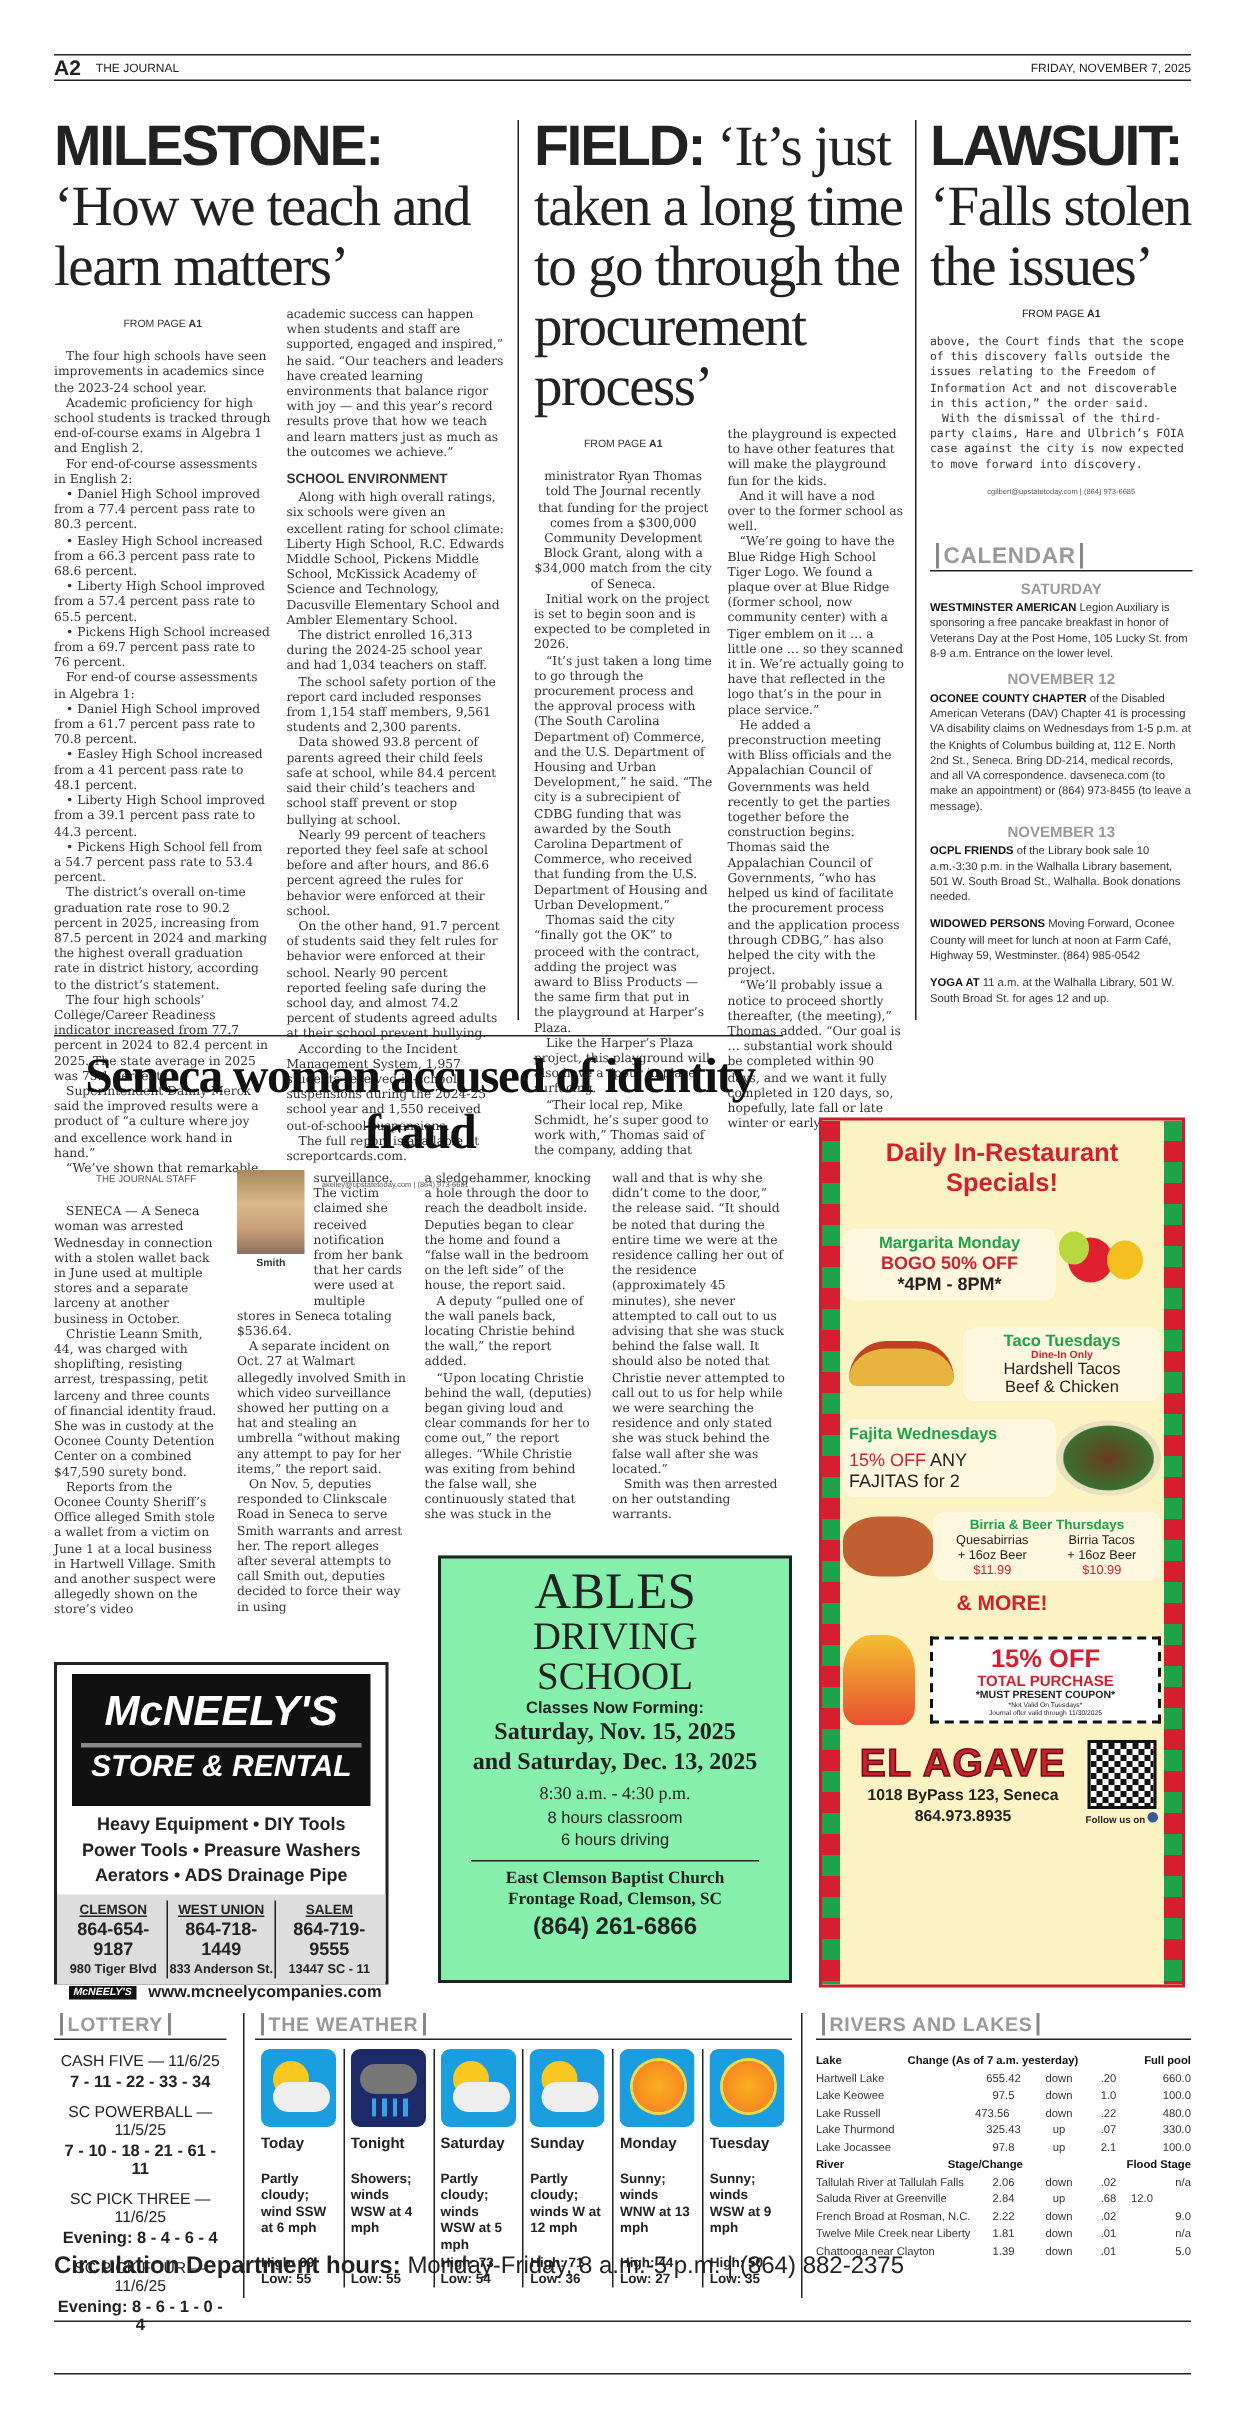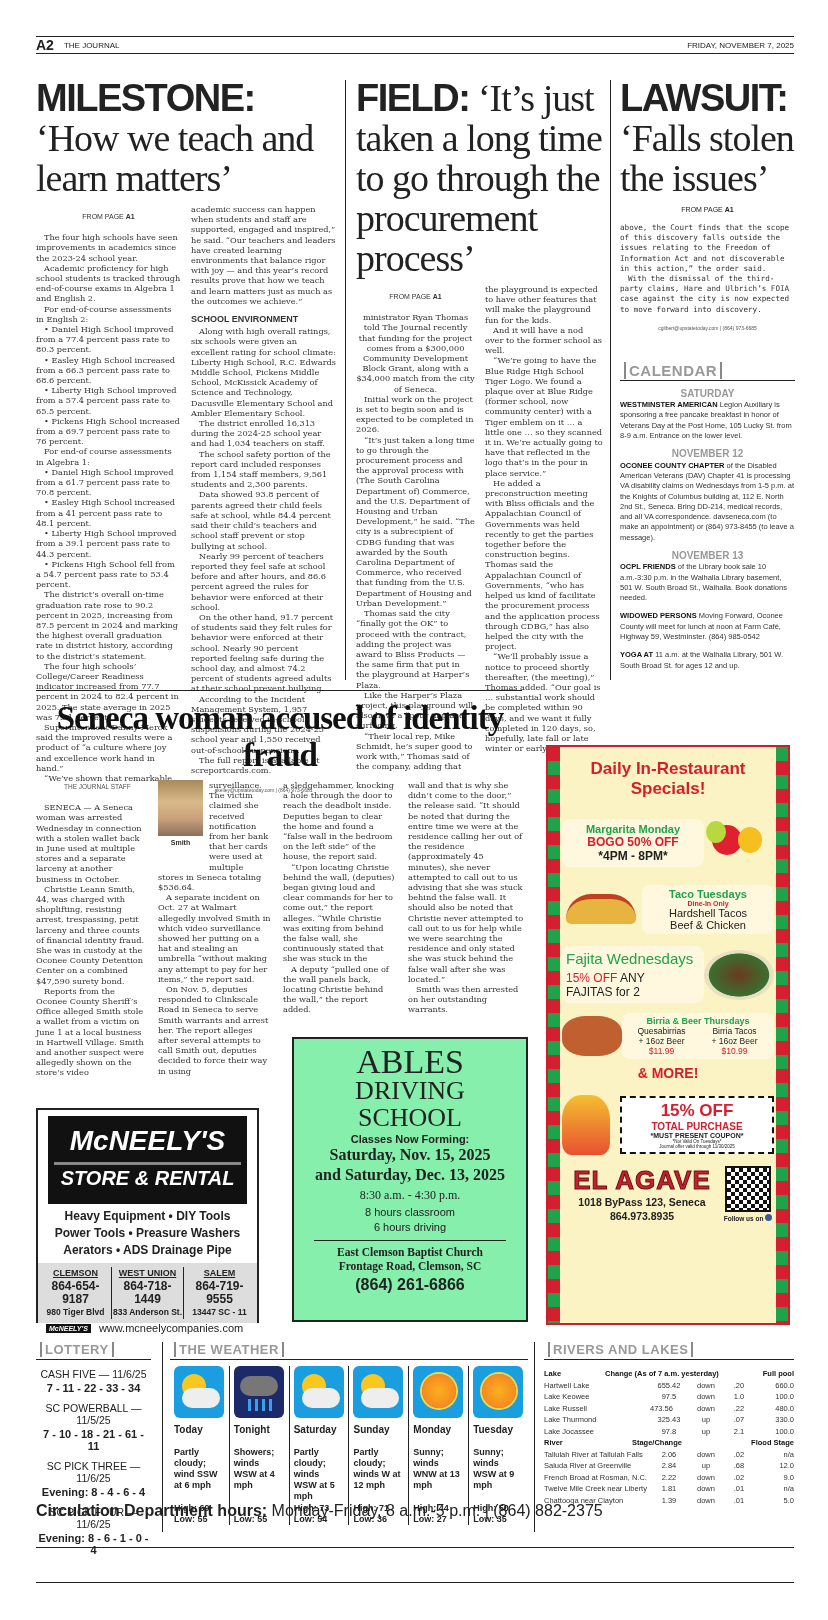--- a/index.html
+++ b/index.html
@@ -157,22 +157,22 @@
           <div style="font-family:'Liberation Sans',sans-serif;font-weight:bold;font-size:7px;text-align:center;margin-top:2px">Smith</div>
         </div>
         <p style="flex:1;text-indent:0">surveillance. The victim claimed she received notification from her bank that her cards were used at multiple</p>
       </div>
     <p style="text-indent: 0px;">stores in Seneca totaling $536.64.</p>
         <p>A separate incident on Oct. 27 at Walmart allegedly involved Smith in which video surveillance showed her putting on a hat and stealing an umbrella “without making any attempt to pay for her items,” the report said.</p>
         <p>On Nov. 5, deputies responded to Clinkscale Road in Seneca to serve Smith warrants and arrest her. The report alleges after several attempts to call Smith out, deputies decided to force their way in using</p>
       </div>
     <div style="width:115px" class="body" id="fr-c3">
         <p style="text-indent: 0px;">a sledgehammer, knocking a hole through the door to reach the deadbolt inside. Deputies began to clear the home and found a “false wall in the bedroom on the left side” of the house, the report said.</p>
+        <p>A deputy “pulled one of the wall panels back, locating Christie behind the wall,” the report added.</p>
         <p>“Upon locating Christie behind the wall, (deputies) began giving loud and clear commands for her to come out,” the report alleges. “While Christie was exiting from behind the false wall, she continuously stated that she was stuck in the</p>
-        <p>A deputy “pulled one of the wall panels back, locating Christie behind the wall,” the report added.</p>
       </div>
     <div style="width:116px" class="body" id="fr-c4">
         <p style="text-indent: 0px;">wall and that is why she didn’t come to the door,” the release said. “It should be noted that during the entire time we were at the residence calling her out of the residence (approximately 45 minutes), she never attempted to call out to us advising that she was stuck behind the false wall. It should also be noted that Christie never attempted to call out to us for help while we were searching the residence and only stated she was stuck behind the false wall after she was located.”</p>
         <p>Smith was then arrested on her outstanding warrants.</p>
       </div>
   </div>
 </div>
 
 <div class="abs ad1" style="left:36px;top:1108px;width:223px;height:215px;font-family:'Liberation Sans',sans-serif">
   <div style="margin:6px 10px 0;background:#111;color:#fff;height:88px;padding:6px;text-align:center">
@@ -198,21 +198,21 @@
           <div style="font-weight:bold;font-size:8.5px">833 Anderson St.</div>
         </div>
         <div style="flex: 1 1 0%; line-height: 13px; border-left: 1px solid rgb(34, 34, 34);">
           <div style="font-weight:bold;font-size:9px;text-decoration:underline">SALEM</div>
           <div style="font-weight:900;font-size:12px">864-719-9555</div>
           <div style="font-weight:bold;font-size:8.5px">13447 SC - 11</div>
         </div>
       </div>
     <div style="display:flex;align-items:center;gap:8px;margin-top:3px;padding-left:6px">
       <span style="background:#111;color:#fff;font-size:7px;font-weight:900;font-style:italic;padding:1px 3px">McNEELY'S</span>
-      <span style="font-weight:normal;font-size:11px">www.mcneelycompanies.com</span>
+      <span style="font-weight:bold;font-size:11px">www.mcneelycompanies.com</span>
     </div>
   </div>
 </div>
 
 <div class="abs" style="left:292px;top:1037px;width:236px;height:285px;background:#86efac;border:2px solid #222;text-align:center;font-family:'Liberation Serif',serif">
   <div style="font-size:34px;line-height:30px;margin-top:8px">ABLES</div>
   <div style="font-size:26px;line-height:27px">DRIVING</div>
   <div style="font-size:26px;line-height:27px">SCHOOL</div>
   <div style="font-family:'Liberation Sans',sans-serif;font-weight:bold;font-size:11px;margin-top:2px">Classes Now Forming:</div>
   <div style="font-weight:bold;font-size:16px;line-height:20px">Saturday, Nov. 15, 2025</div>
@@ -249,21 +249,21 @@
       </div>
       <div style="flex:1;background:#fff8de;border-radius:8px;padding:3px">
         <div style="color:#1fa34a;font-weight:bold;font-size:11px">Taco Tuesdays</div>
         <div style="color:#d4202e;font-weight:bold;font-size:7px">Dine-In Only</div>
         <div style="font-size:11px">Hardshell Tacos</div>
         <div style="font-size:11px">Beef &amp; Chicken</div>
       </div>
     </div>
     <div style="display:flex;align-items:center;margin-top:12px">
       <div style="flex:1;background:#fff8de;border-radius:8px;padding:4px;text-align:left">
-        <div style="color:#1fa34a;font-weight:normal;font-size:15px">Fajita Wednesdays</div>
+        <div style="color:#1fa34a;font-weight:bold;font-size:11px">Fajita Wednesdays</div>
         <div style="font-size:12px;margin-top:4px"><span style="color:#d4202e">15% OFF</span><span> ANY</span></div>
         <div style="font-size:12px">FAJITAS for 2</div>
       </div>
       <div style="width:70px;height:50px;border-radius:50%;background:radial-gradient(#6a3a20,#3a7030 60%,#e8e0c0 62%)"></div>
     </div>
     <div style="display:flex;align-items:center;margin-top:10px">
       <div style="width:60px;height:40px;border-radius:40%;background:#c06030"></div>
       <div style="flex:1;background:#fff8de;border-radius:8px;padding:3px">
         <div style="color:#1fa34a;font-weight:bold;font-size:9px">Birria &amp; Beer Thursdays</div>
         <div style="display:flex;font-size:8.5px;line-height:10px">
@@ -444,21 +444,21 @@
         <span style="width: 38px; text-align: center;">2.06</span>
         <span style="width: 36px; text-align: center;">down</span>
         <span style="width: 30px; text-align: center;">.02</span>
         <span style="width: 40px; text-align: right;">n/a</span>
       </div>
       <div class="r">
         <span>Saluda River at Greenville </span>
         <span style="width: 38px; text-align: center;">2.84</span>
         <span style="width: 36px; text-align: center;">up</span>
         <span style="width: 30px; text-align: center;">.68</span>
-        <span style="width: 40px; text-align: right;">12.0</span>
+        <span style="width: 40px; text-align: left;">12.0</span>
       </div>
       <div class="r">
         <span>French Broad at Rosman, N.C. </span>
         <span style="width: 38px; text-align: center;">2.22</span>
         <span style="width: 36px; text-align: center;">down</span>
         <span style="width: 30px; text-align: center;">.02</span>
         <span style="width: 40px; text-align: right;">9.0</span>
       </div>
       <div class="r">
         <span>Twelve Mile Creek near Liberty </span>

